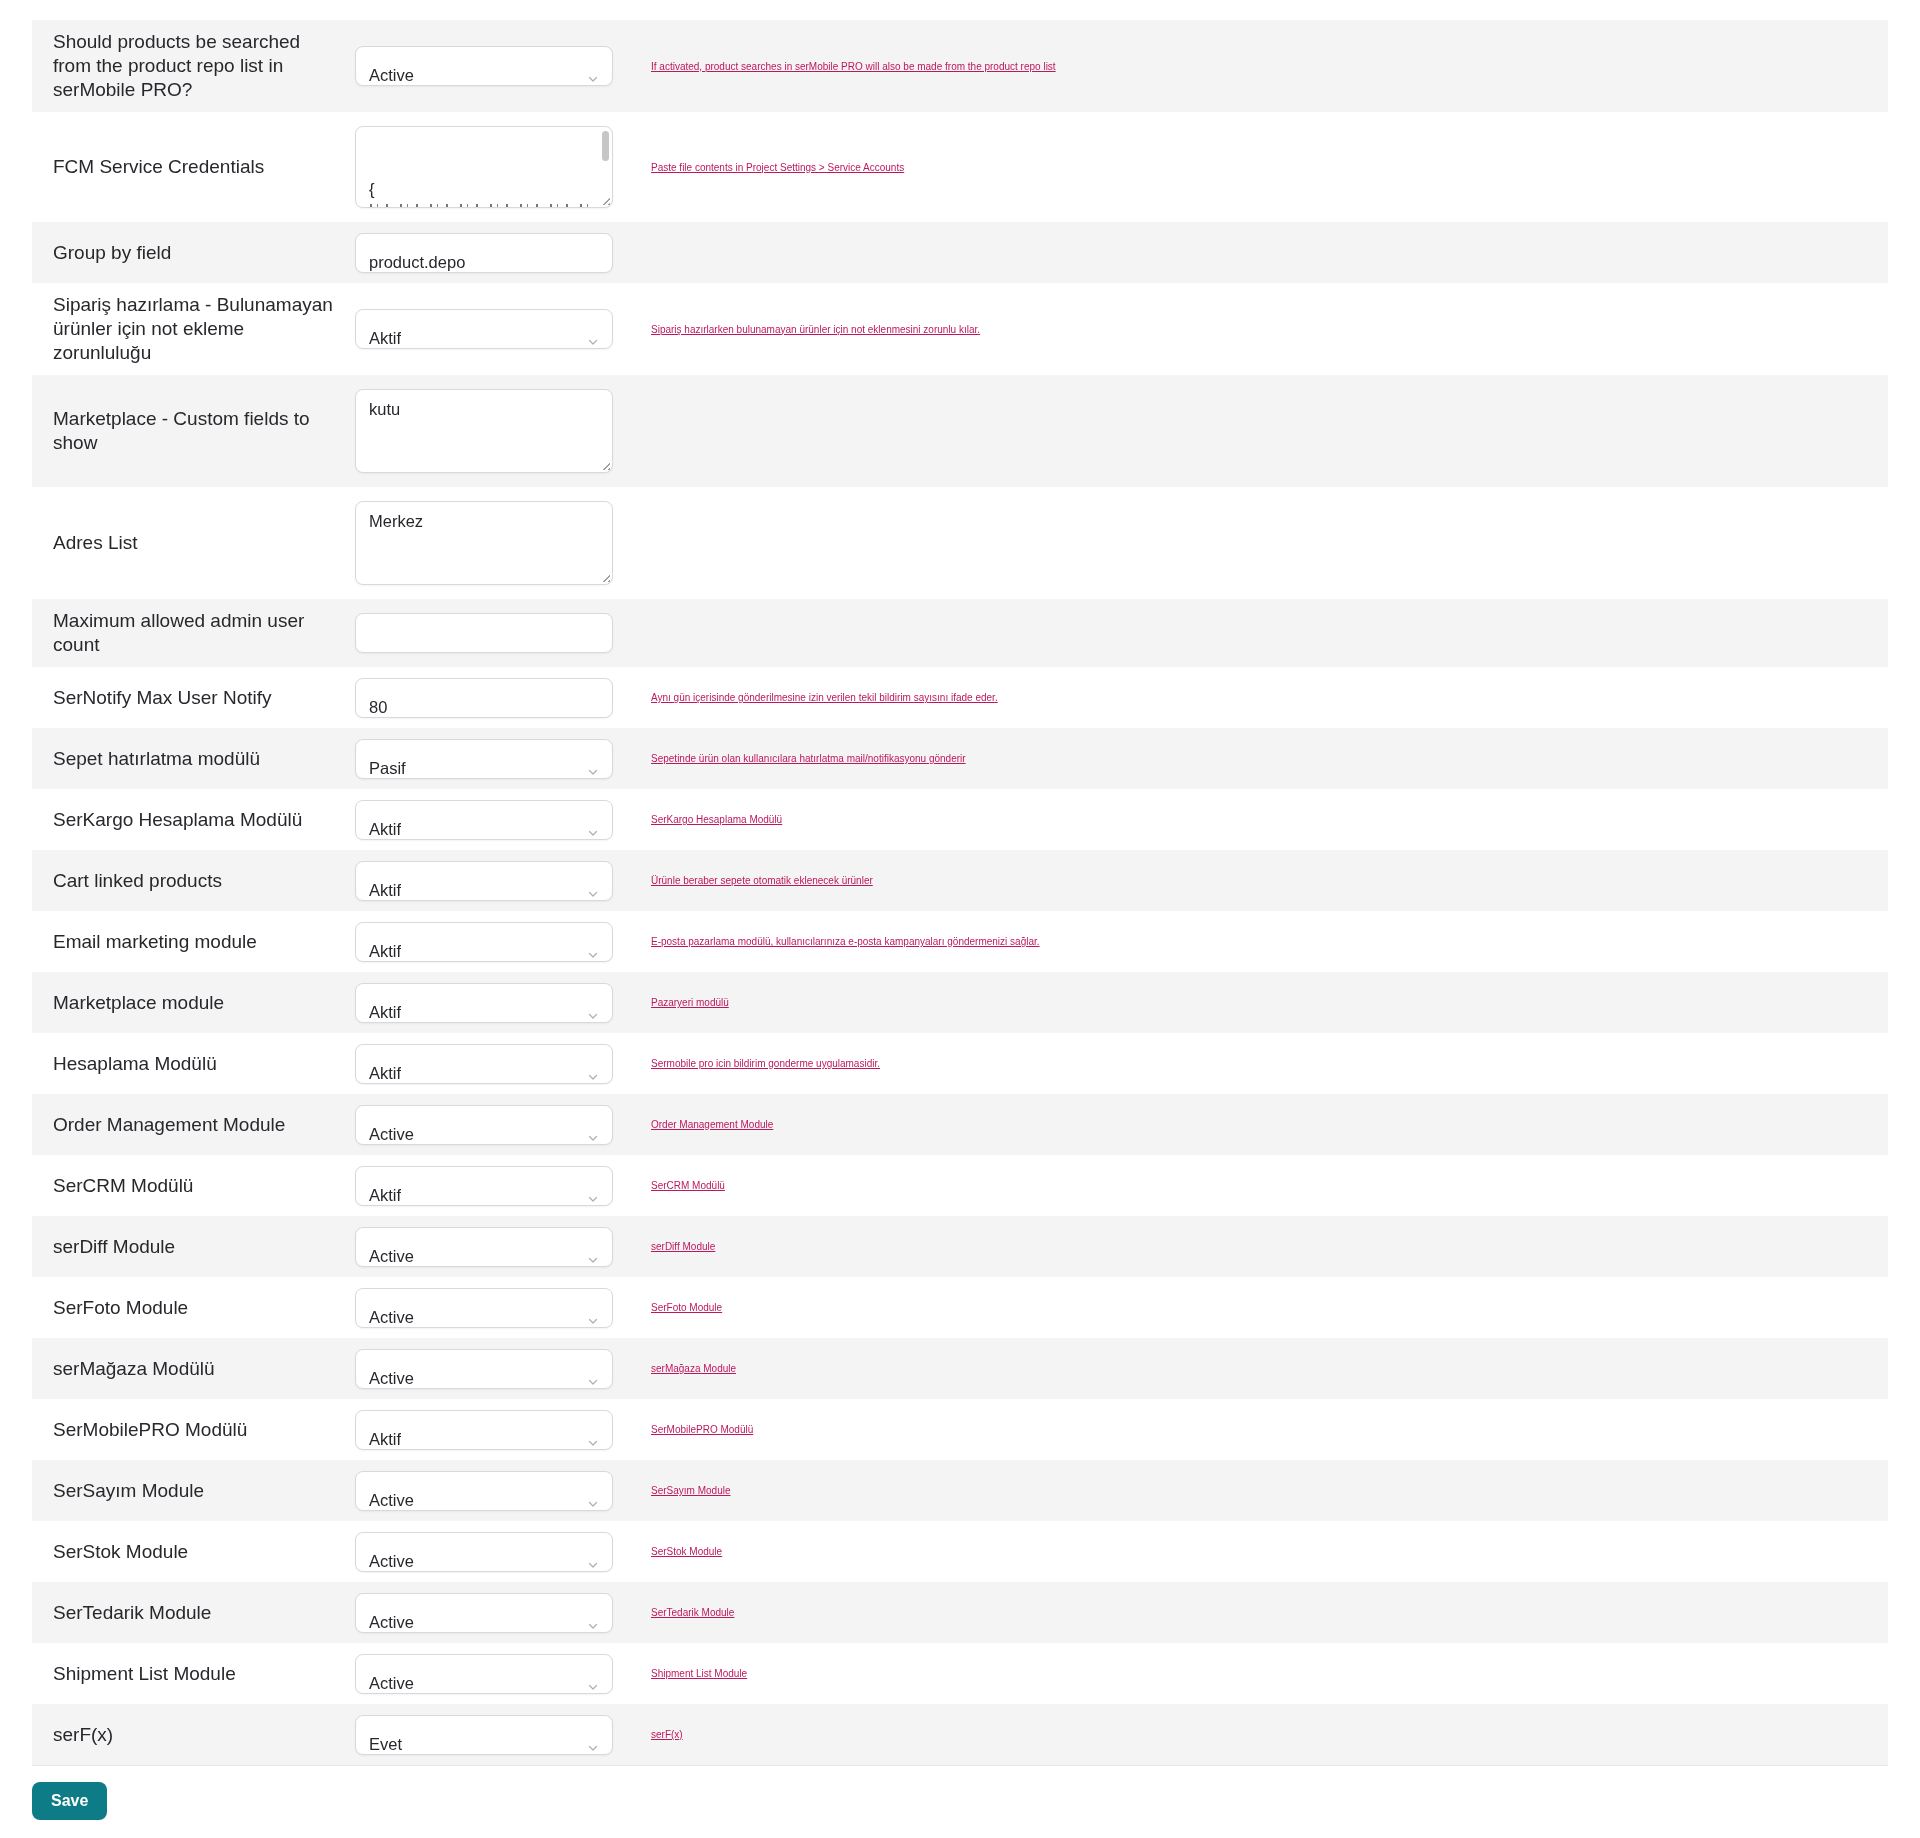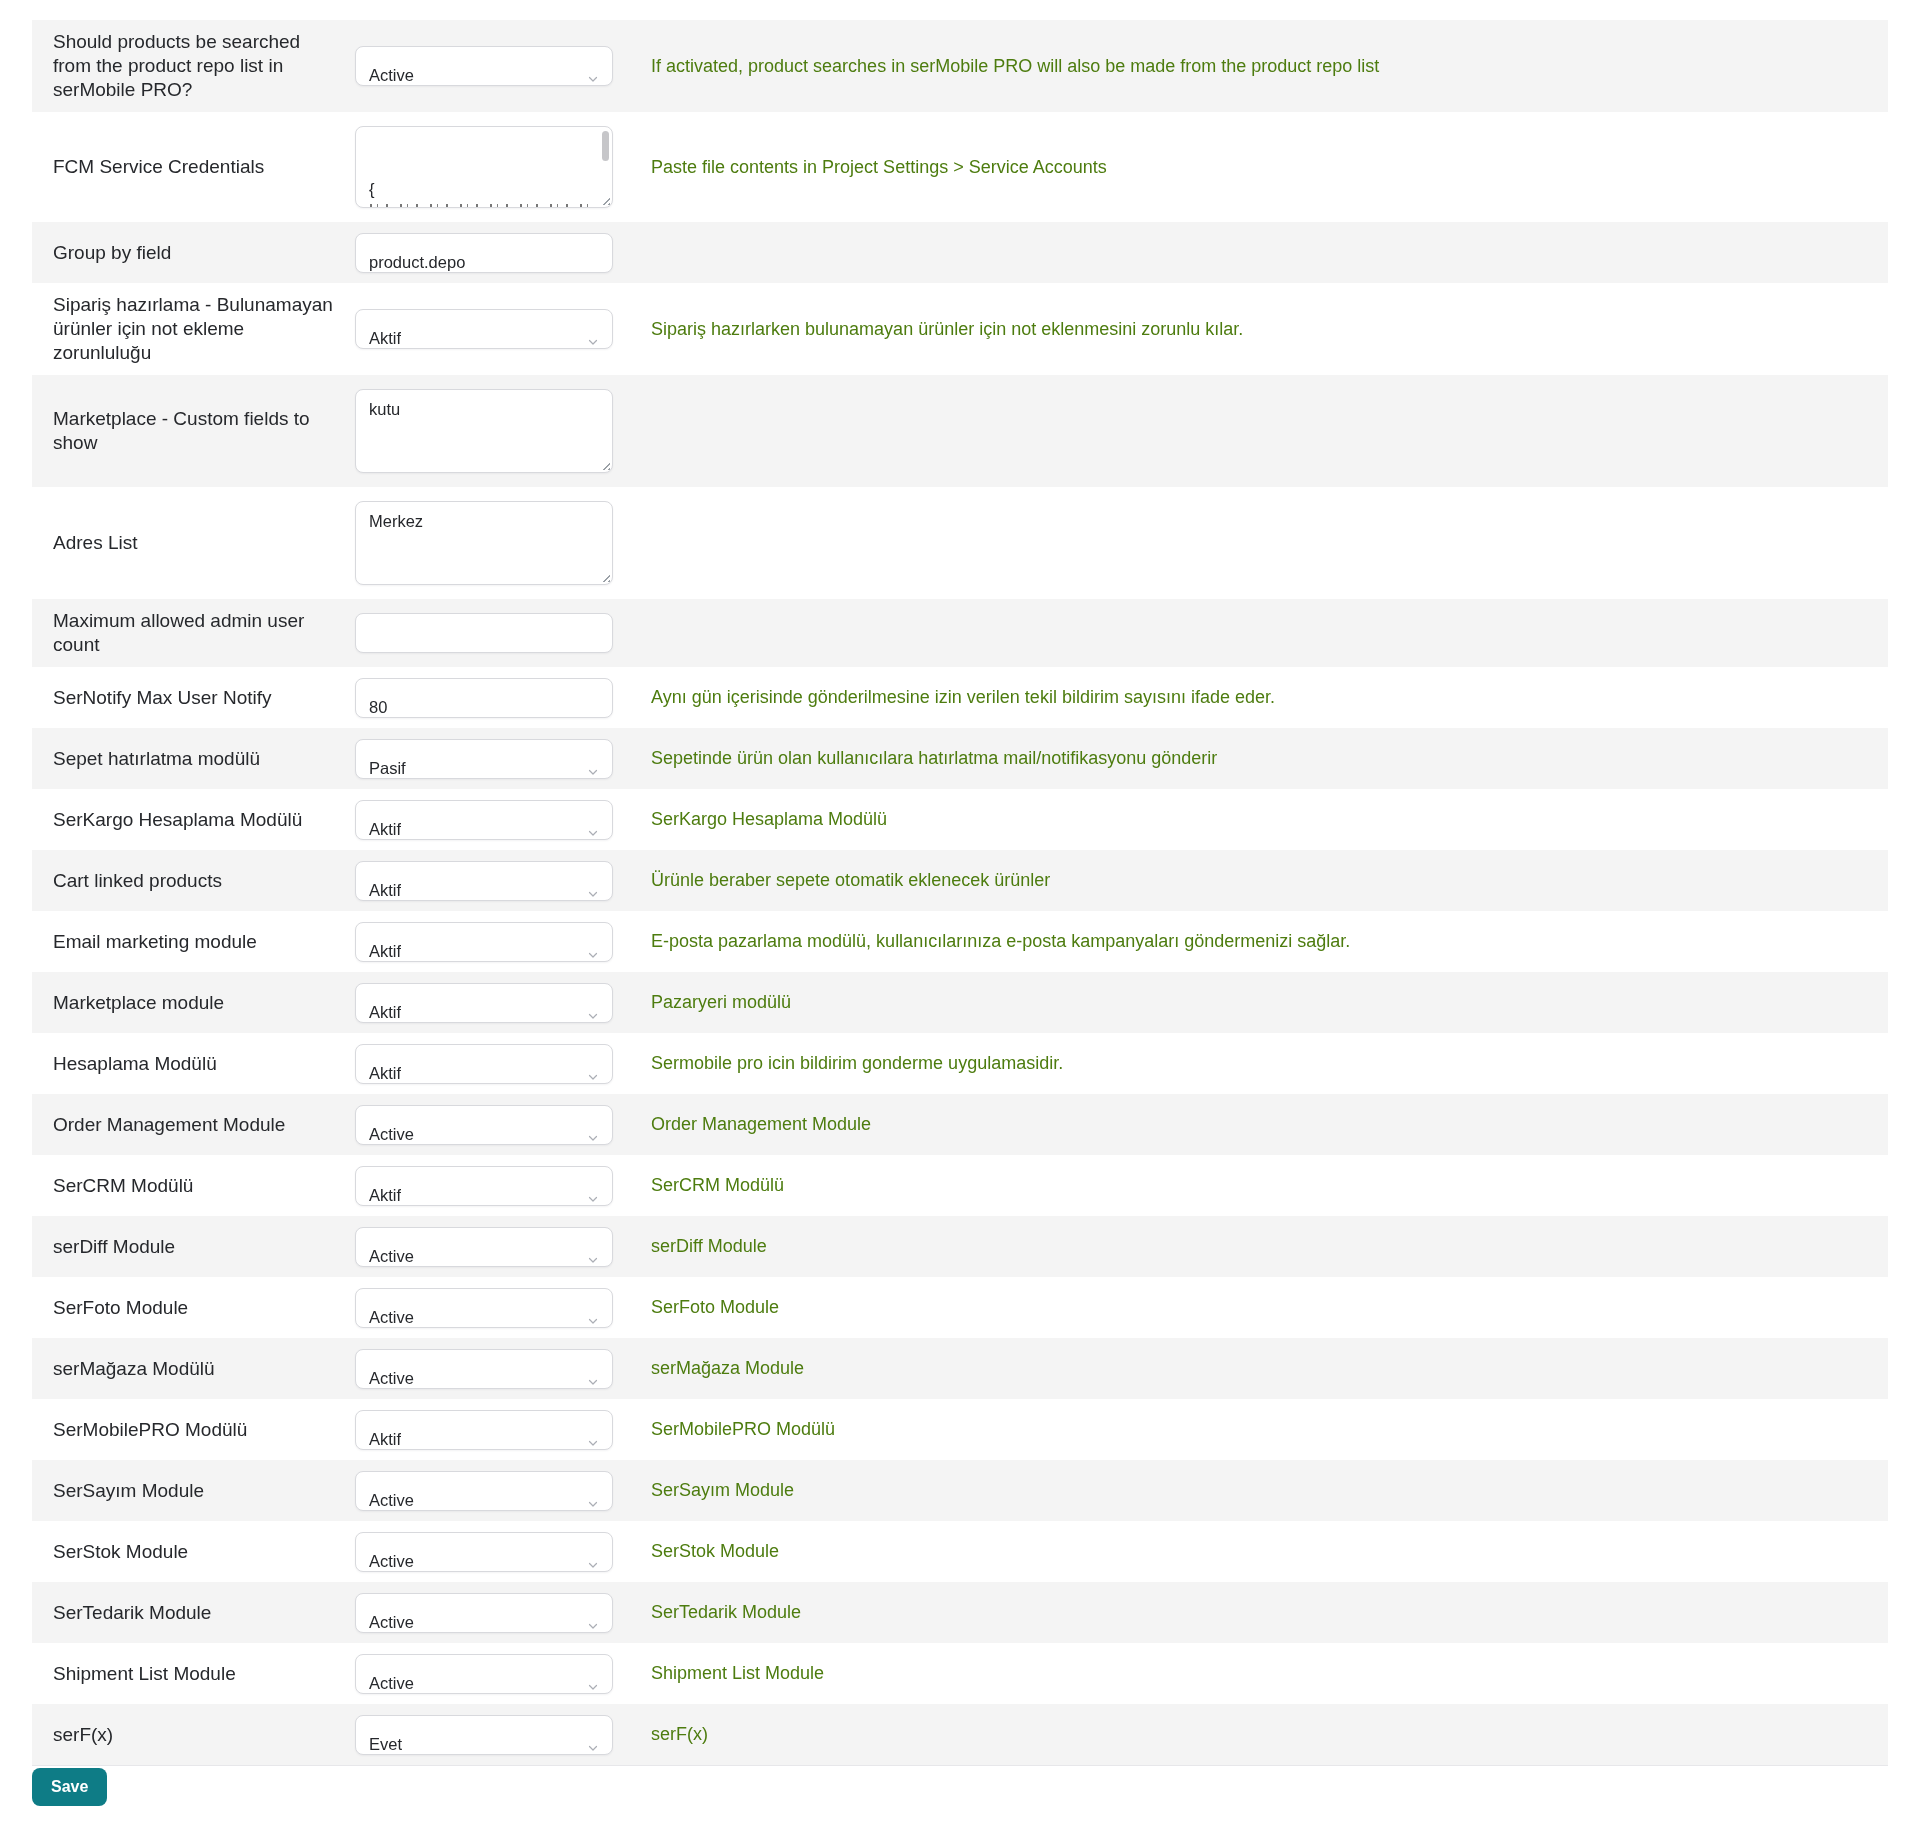--- a/index.html
+++ b/index.html
@@ -20,24 +20,25 @@
   }
   .row:nth-child(odd) { background: var(--row-alt-bg, #f4f4f4); }
   .row.has-textarea { padding-top: 14px; padding-bottom: 14px; }
   .label {
     font-size: 19px;
     line-height: 24px;
     color: #26282c;
     max-width: 280px;
   }
   .desc {
-    font-size: 18px;
+    font-size: 10px;
     line-height: 19px;
-    color: #4d7c0f;
+    color: #be185d;
     padding-left: 38px;
+    text-decoration: underline;
   }
   .ctl {
     position: relative;
     width: 258px;
     background: #ffffff;
     border: 1px solid #d8d9dd;
     border-radius: 8px;
     font-size: 16.5px;
     color: #26282c;
     box-shadow: 0 1px 2px rgba(16,24,40,0.05);
@@ -73,21 +74,21 @@
   }
   .grip {
     position: absolute;
     right: 2px; bottom: 2px;
     width: 10px; height: 10px;
     clip-path: polygon(100% 0, 100% 100%, 0 100%);
     background: repeating-linear-gradient(135deg, transparent 0 2px, #9aa0a6 2px 3.5px);
   }
   .save {
     display: inline-block;
-    margin-top: 2px;
+    margin-top: 16px;
     background: var(--save-button-bg, #0e7c86);
     color: #ffffff;
     border: none;
     border-radius: 8px;
     font-family: "Liberation Sans", sans-serif;
     font-size: 16px;
     font-weight: 600;
     padding: 10px 19px;
     cursor: pointer;
   }

